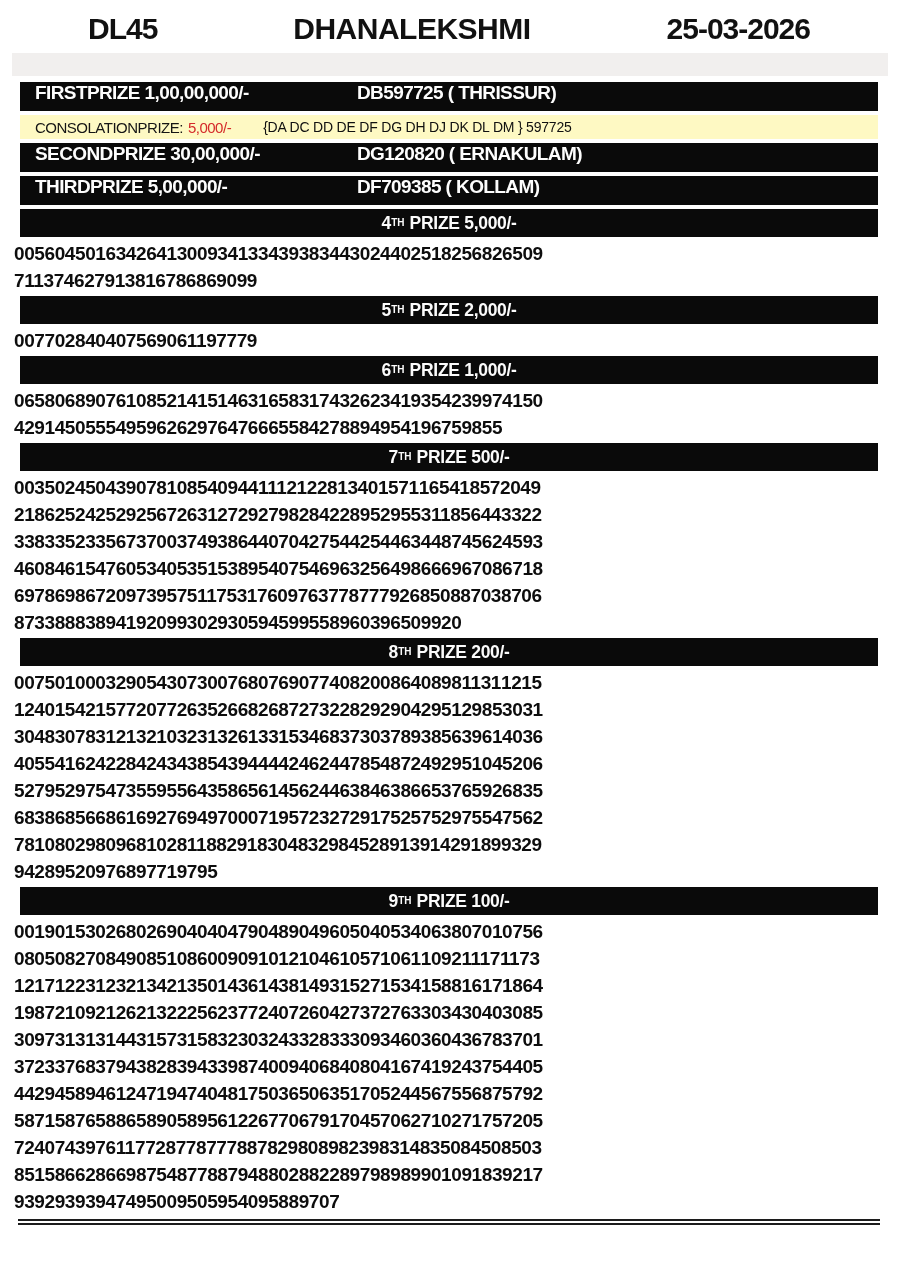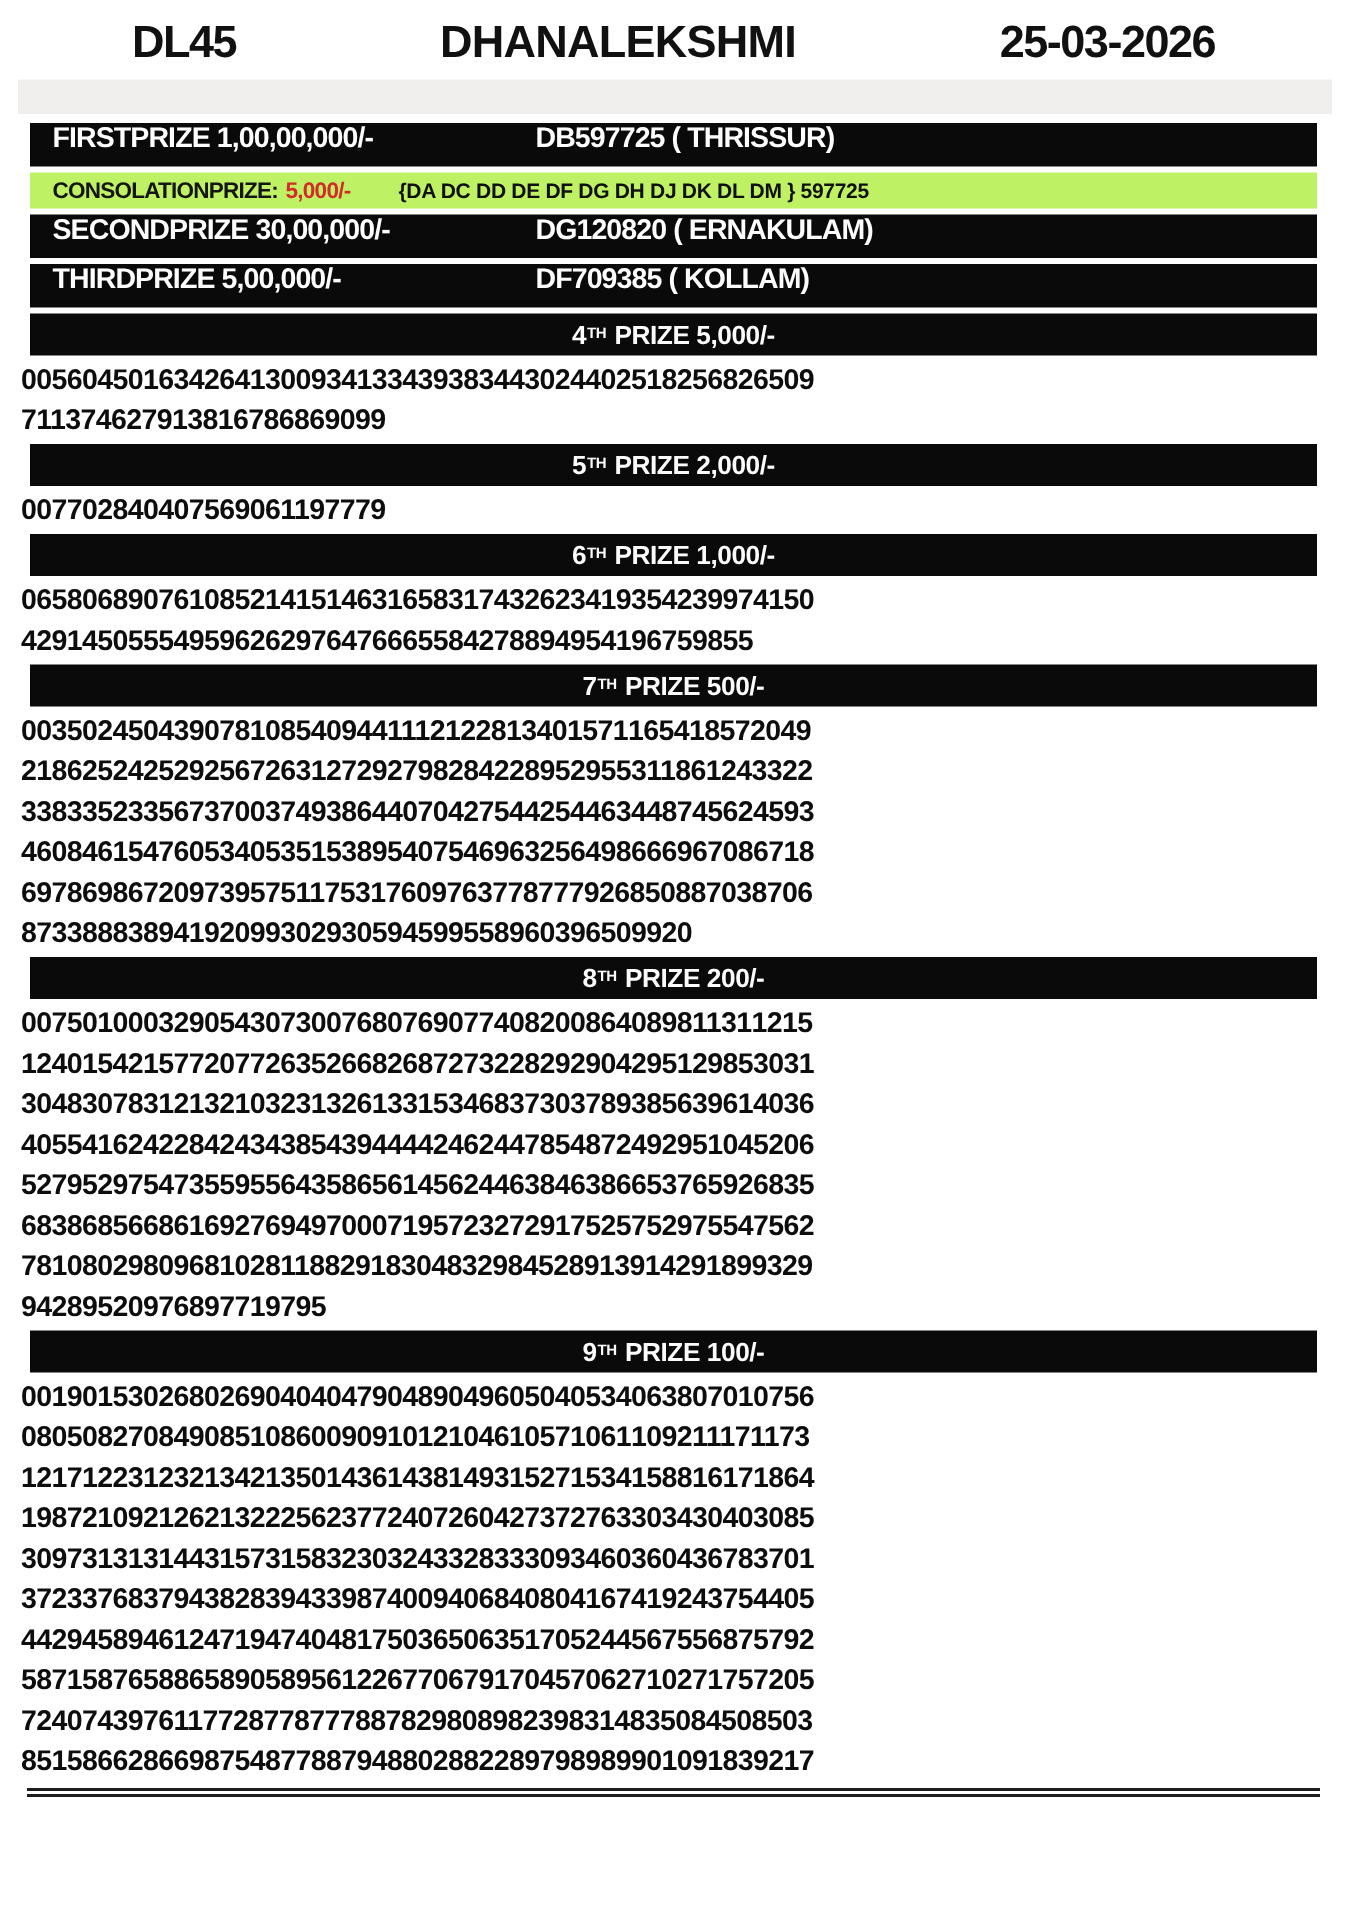--- a/index.html
+++ b/index.html
@@ -26,23 +26,23 @@
     background:#0a0a0a;color:#fdfdfd;
     height:29px;display:flex;align-items:flex-start;
     margin:0 22px 4px 20px;padding-left:15px;
     font-weight:bold;font-size:19px;letter-spacing:-0.6px;
   }
   .pb-label{display:inline-block;width:322px;white-space:nowrap;}
   .pb-winner{white-space:nowrap;}
 
   
   .consolation-row{
-    background:#bef264;height:24px;display:flex;align-items:center;
+    background:#fef9c3;height:24px;display:flex;align-items:center;
     margin:0 22px 4px 20px;padding-left:15px;
-    font-weight:bold;letter-spacing:-0.5px;
+    font-weight:normal;letter-spacing:-0.5px;
   }
   .c-label{font-size:15px;color:#151515;}
   .c-amount{font-size:15px;color:#d42a2a;margin-left:5px;}
   .c-series{font-size:14px;color:#101010;margin-left:32px;letter-spacing:-0.2px;}
 
   
   .section-bar{
     background:#0a0a0a;color:#fbfbfb;height:28px;
     margin:2px 22px 3px 20px;
     display:flex;align-items:center;justify-content:center;
@@ -198,21 +198,21 @@
         <span class="num">2524</span>
         <span class="num">2529</span>
         <span class="num">2567</span>
         <span class="num">2631</span>
         <span class="num">2729</span>
         <span class="num">2798</span>
         <span class="num">2842</span>
         <span class="num">2895</span>
         <span class="num">2955</span>
         <span class="num">3118</span>
-        <span class="num">6124</span>
+        <span class="num">5644</span>
         <span class="num">3322</span>
       </div>
       <div class="num-row">
         <span class="num">3383</span>
         <span class="num">3523</span>
         <span class="num">3567</span>
         <span class="num">3700</span>
         <span class="num">3749</span>
         <span class="num">3864</span>
         <span class="num">4070</span>
@@ -531,17 +531,27 @@
         <span class="num">8778</span>
         <span class="num">8794</span>
         <span class="num">8802</span>
         <span class="num">8822</span>
         <span class="num">8979</span>
         <span class="num">8989</span>
         <span class="num">9010</span>
         <span class="num">9183</span>
         <span class="num">9217</span>
       </div>
+      <div class="num-row">
+        <span class="num">9392</span>
+        <span class="num">9393</span>
+        <span class="num">9474</span>
+        <span class="num">9500</span>
+        <span class="num">9505</span>
+        <span class="num">9540</span>
+        <span class="num">9588</span>
+        <span class="num">9707</span>
+      </div>
     </div>
 
   <div class="end-rule"></div>
 
 </div>
 
 </body></html>

